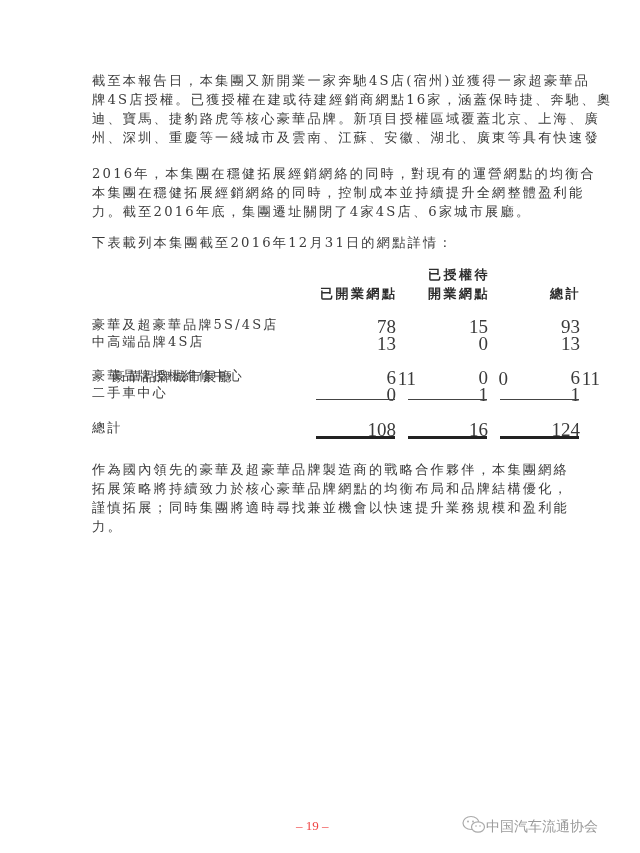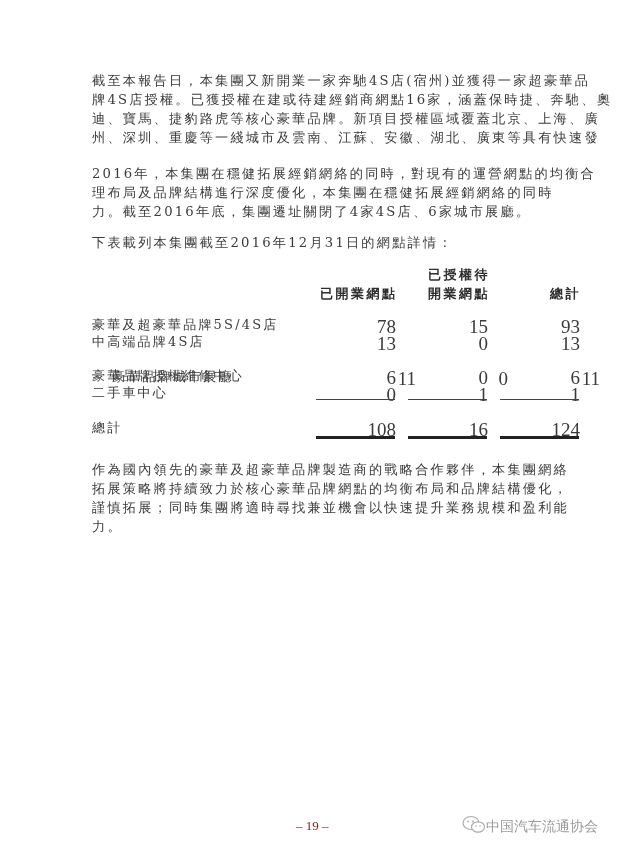--- a/index.html
+++ b/index.html
@@ -12,36 +12,36 @@
   .p2 { top:164px; }
   .p3 { top:233px; }
   .p4 { top:460px; }
   .thead { position:absolute; font-size:13px; letter-spacing:2.5px; font-weight:bold; color:#2e2e2e; }
   .row { position:absolute; left:92px; width:488px; height:17px; font-size:13px; }
   .row .label { position:absolute; left:0; letter-spacing:2.2px; white-space:nowrap; }
   .row .num { position:absolute; width:80px; text-align:right; font-family:"Liberation Serif", serif; font-size:19px; }
   .n1 { left:224px; } .n2 { left:316px; } .n3 { left:408px; }
   .uline { position:absolute; height:1px; background:#444; width:79px; }
   .dline { position:absolute; height:3px; background:#222; width:79px; }
-  .footer-page { position:absolute; top:818px; left:296px; font-size:13px; font-family:"Liberation Serif", serif; color:#7f1d1d; }
+  .footer-page { position:absolute; top:818px; left:296px; font-size:13px; font-family:"Liberation Serif", serif; color:#ef4444; }
   .watermark { position:absolute; top:815px; left:462px; font-family:"DejaVu Sans", sans-serif; font-size:14px; color:#9a9a9a; display:flex; align-items:center; gap:0; }
 </style>
 </head>
 <body>
 
 <div class="para p1">
   <span>截至本報告日，本集團又新開業一家奔馳4S店(宿州)並獲得一家超豪華品</span>
   <span>牌4S店授權。已獲授權在建或待建經銷商網點16家，涵蓋保時捷、奔馳、奧</span>
   <span>迪、寶馬、捷豹路虎等核心豪華品牌。新項目授權區域覆蓋北京、上海、廣</span>
   <span>州、深圳、重慶等一綫城市及雲南、江蘇、安徽、湖北、廣東等具有快速發</span>
 </div>
 
 <div class="para p2">
   <span>2016年，本集團在穩健拓展經銷網絡的同時，對現有的運營網點的均衡合</span>
-  <span>理布局及品牌結構進行深度優化，本集團在穩健拓展經銷網絡的同時</span>
+  <span>本集團在穩健拓展經銷網絡的同時，控制成本並持續提升全網整體盈利能</span>
   <span>力。截至2016年底，集團遷址關閉了4家4S店、6家城市展廳。</span>
 </div>
 
 <div class="para p3">
   <span>下表載列本集團截至2016年12月31日的網點詳情：</span>
 </div>
 
 <div class="thead" style="top:266px;left:428px;">已授權待</div>
 <div class="thead" style="top:285px;left:320px;">已開業網點</div>
 <div class="thead" style="top:285px;left:428px;">開業網點</div>

